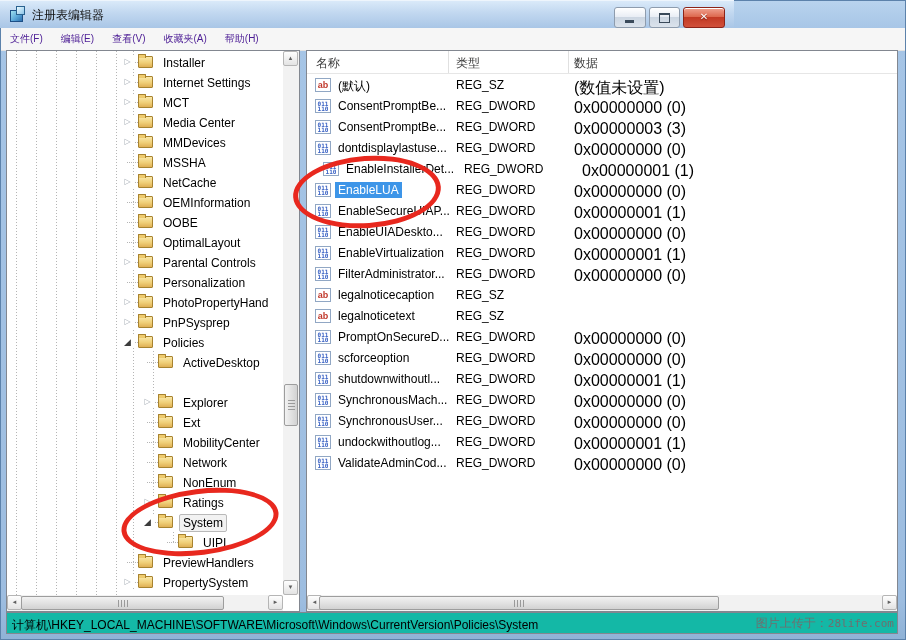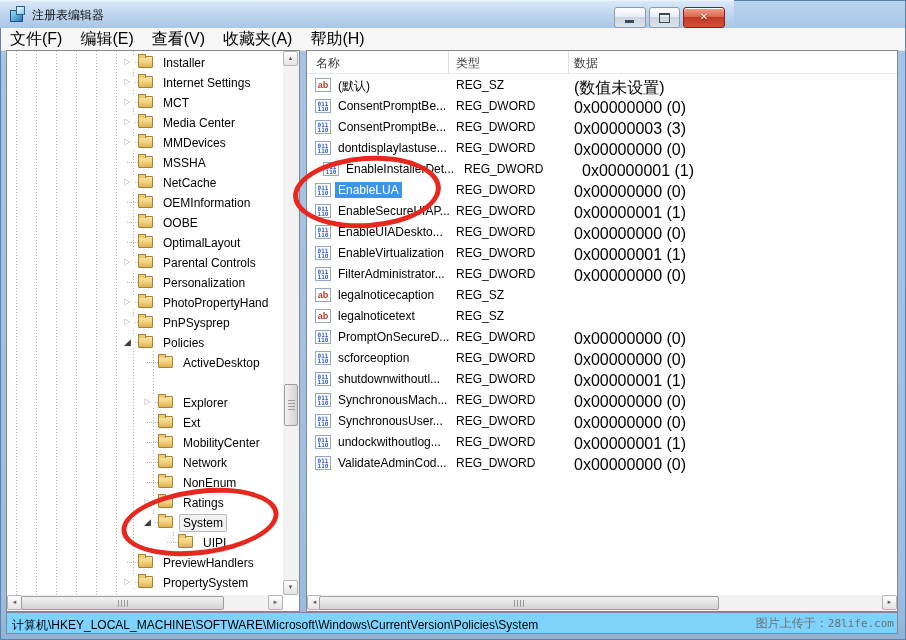--- a/index.html
+++ b/index.html
@@ -24,21 +24,21 @@
     border:1px solid #8e9cad;background:linear-gradient(180deg,#ffffff 0,#e9eef5 45%,#ccd6e2 50%,#dbe3ec 100%);
     box-shadow:inset 0 1px 0 #fff;}
   .wbtn.min{width:30px}.wbtn.max{width:29px}
   .wbtn.close{width:40px;border-color:#8c2318;
     background:linear-gradient(180deg,#f0a392 0,#dd6a50 45%,#c23a24 50%,#d1503a 100%);}
   .glyph-min{position:absolute;left:10px;bottom:4px;width:9px;height:3px;background:#3a4a5a;}
   .glyph-max{position:absolute;left:9px;top:5px;width:9px;height:7px;border:1px solid #3a4a5a;border-top-width:2px;background:transparent;}
   .glyph-close{position:absolute;left:0;right:0;top:3px;text-align:center;color:#fff;font-size:10px;font-weight:bold;text-shadow:0 1px 1px #7a1d12;}
   
   .menubar{position:absolute;left:1px;top:28px;width:904px;height:22px;background:#f6f6f6;border-bottom:1px solid #e2e2e2;}
-  .menu-item{display:inline-block;height:22px;line-height:22px;padding:0 9px;font-size:16px;color:#000000;}
+  .menu-item{display:inline-block;height:22px;line-height:22px;padding:0 9px;font-size:10px;color:#4c1d95;}
   
   .tree-panel{position:absolute;left:6px;top:50px;width:294px;height:562px;background:#fff;border:1px solid #828790;box-sizing:border-box;overflow:hidden;}
   .list-panel{position:absolute;left:306px;top:50px;width:592px;height:562px;background:#fff;border:1px solid #828790;box-sizing:border-box;overflow:hidden;}
   
   .vguide{position:absolute;width:1px;background-image:repeating-linear-gradient(180deg,#b5b5b5 0 1px,transparent 1px 3px);}
   .tree-items{position:absolute;left:0;top:0;width:275px;height:544px;overflow:hidden;}
   .trow{position:absolute;left:0;width:275px;height:20px;}
   .trow::before{content:"";position:absolute;top:10px;left:var(--lx);width:15px;
     border-top:1px dotted #b5b5b5;}
   .arrow{position:absolute;top:4px;left:calc(var(--lx) - 6px);width:13px;text-align:center;
@@ -71,21 +71,21 @@
   .sbtn{position:absolute;width:15px;height:15px;border:1px solid #b5b5b5;border-radius:2px;box-sizing:border-box;
     background:linear-gradient(180deg,#fefefe,#e3e3e3);color:#606060;font-size:6px;text-align:center;line-height:13px;}
   .sthumb{position:absolute;border:1px solid #9d9d9d;border-radius:2px;box-sizing:border-box;}
   .sthumb.h{top:1px;height:14px;background:linear-gradient(180deg,#f2f2f2,#d2d2d2);}
   .sthumb.v{left:1px;width:14px;background:linear-gradient(90deg,#f2f2f2,#d2d2d2);}
   .sthumb.h::after{content:"";position:absolute;left:50%;top:3px;margin-left:-5px;width:10px;height:7px;
     background:repeating-linear-gradient(90deg,#9a9a9a 0 1px,transparent 1px 3px);}
   .sthumb.v::after{content:"";position:absolute;top:50%;left:3px;margin-top:-5px;height:10px;width:7px;
     background:repeating-linear-gradient(180deg,#9a9a9a 0 1px,transparent 1px 3px);}
   
-  .statusbar{position:absolute;left:6px;top:612px;width:892px;height:22px;background:#7dd3fc;
+  .statusbar{position:absolute;left:6px;top:612px;width:892px;height:22px;background:#14b8a6;
     border:1px solid #828790;box-sizing:border-box;}
   .status-path{position:absolute;left:5px;top:4px;font-size:12px;color:#000;white-space:nowrap;}
   .watermark{position:absolute;right:12px;top:615px;font-size:12px;color:#6f6f6f;}
   .watermark .site{font-family:"DejaVu Sans Mono",monospace;font-size:11px;}
   
   .ann{position:absolute;border:5px solid var(--c-annotation,#e8281e);border-radius:50%;pointer-events:none;z-index:50;}
   #ann-enablelua{left:293px;top:156px;width:138px;height:62px;transform:rotate(-4deg);}
   #ann-system{left:121px;top:489px;width:148px;height:56px;transform:rotate(-7deg);}
 </style>
 </head>

